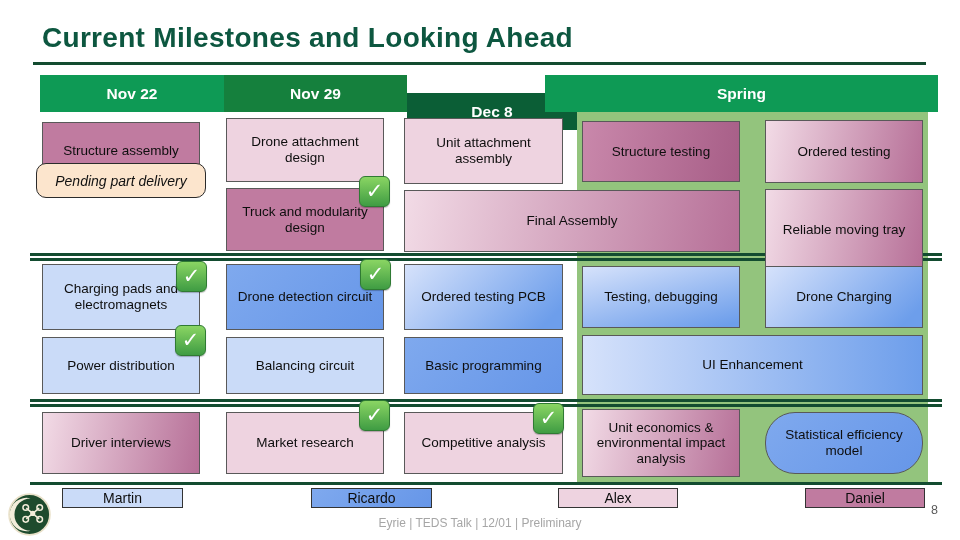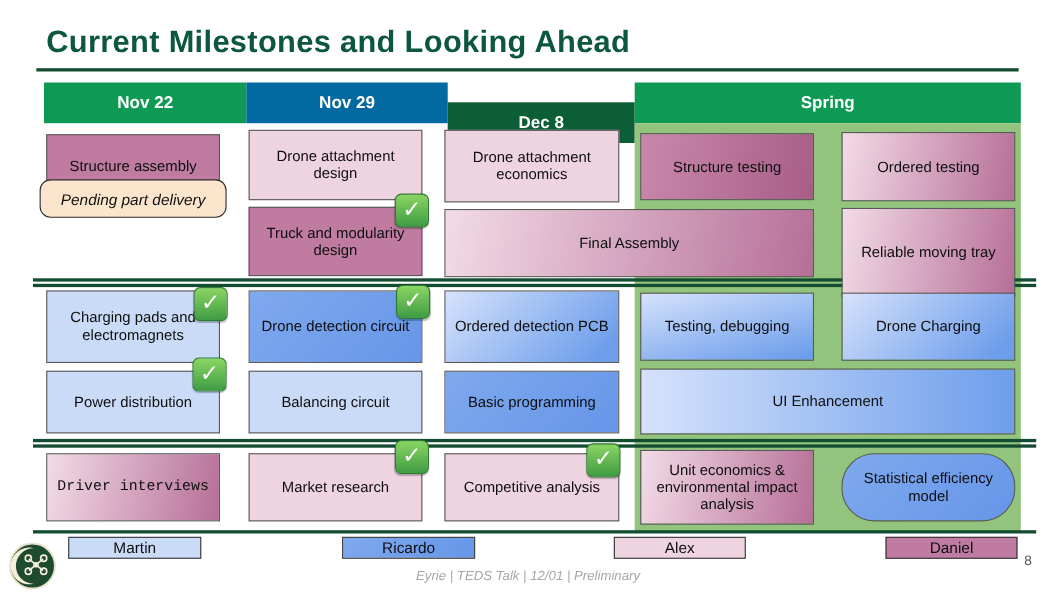--- a/index.html
+++ b/index.html
@@ -8,21 +8,21 @@
     font-family:"Liberation Sans","DejaVu Sans",sans-serif;color:#111;
   }
   .title{
     position:absolute;left:42px;top:22px;font-size:28px;font-weight:bold;
     color:#0d5740;letter-spacing:.3px;
   }
   .rule{position:absolute;background:#134c30;}
   .spring-panel{position:absolute;left:577px;top:112px;width:351px;height:371px;background:#93c47d;}
   .hdr{position:absolute;top:75px;height:37px;display:flex;align-items:center;justify-content:center;
        color:#fff;font-weight:bold;font-size:15.5px;}
-  .hdr.g1{background:#0e9a55;} .hdr.g2{background:#0369a1;} .hdr.g3{background:#0b5e36;margin-top:18px;}
+  .hdr.g1{background:#0e9a55;} .hdr.g2{background:#15803d;} .hdr.g3{background:#0b5e36;margin-top:18px;}
   .card{
     position:absolute;display:flex;align-items:center;justify-content:center;text-align:center;
     border:1.6px solid #595959;font-size:13.5px;line-height:1.15;padding:2px 5px;box-sizing:border-box;
     color:#0e0e0e;
   }
   .pink{background:#eed3e0;}
   .mauve{background:#c07ba0;}
   .pink-grad{background:linear-gradient(100deg,#f2dbe6 0%,#b66f97 100%);}
   .mauve-grad{background:linear-gradient(100deg,#c988ab 0%,#a75e87 100%);}
   .lightblue{background:#cadbf8;}
@@ -39,21 +39,21 @@
     position:absolute;top:-13px;right:-7px;width:29px;height:29px;border-radius:6px;
     background:linear-gradient(180deg,#8ad563 0%,#3f9c43 100%);border:1px solid #2f7a33;
     color:#fff;font-size:21px;font-weight:bold;display:flex;align-items:center;justify-content:center;
     box-shadow:0 1px 1px rgba(0,0,0,.25);
   }
   .legend-box{
     position:absolute;top:488px;height:20px;display:flex;align-items:center;justify-content:center;
     border:1.5px solid #333;font-size:14px;box-sizing:border-box;color:#0e0e0e;
   }
   .footer{
-    position:absolute;left:0;right:0;top:516px;text-align:center;color:#a6a6a6;font-size:12px;font-style:italic;
+    position:absolute;left:0;right:0;top:516px;text-align:center;color:#a6a6a6;font-size:12px;
   }
   .page-num{position:absolute;right:22px;top:503px;font-size:12.5px;color:#595959;}
   .logo{position:absolute;left:8px;top:493px;width:43px;height:43px;}
 </style>
 </head>
 <body>
 
 <div class="slide">
 
   <div class="title">Current Milestones and Looking Ahead</div>
@@ -61,21 +61,21 @@
 
   <div class="hdr g1" style="left:40px;width:184px;">
       <span>Nov 22</span>
     </div>
   <div class="hdr g2" style="left:224px;width:183px;">
       <span>Nov 29</span>
     </div>
   <div class="hdr g3" style="left:407px;width:170px;">
       <span>Dec 8</span>
     </div>
-  <div class="hdr g1" style="left:577px;width:351px;">
+  <div class="hdr g1" style="left:545px;width:393px;">
       <span>Spring</span>
     </div>
 
   <div class="spring-panel"></div>
 
   <div class="rule" style="left:30px;top:253px;width:912px;height:2.5px;"></div>
   <div class="rule" style="left:30px;top:258px;width:912px;height:2.5px;"></div>
   <div class="rule" style="left:30px;top:399px;width:912px;height:2.5px;"></div>
   <div class="rule" style="left:30px;top:404px;width:912px;height:2.5px;"></div>
   <div class="rule" style="left:30px;top:482px;width:912px;height:3px;"></div>
@@ -89,21 +89,21 @@
 
   <div class="card pink" style="left:226px;top:118px;width:158px;height:64px;">
       <span>Drone attachment design</span>
     </div>
   <div class="card mauve" style="left:226px;top:188px;width:158px;height:63px;">
       <span>Truck and modularity design</span>
     <span class="check">✓</span>
     </div>
 
   <div class="card pink" style="left:404px;top:118px;width:159px;height:66px;">
-      <span>Drone attachment economics</span>
+      <span>Unit attachment assembly</span>
     </div>
   <div class="card pink-grad" style="left:404px;top:190px;width:336px;height:62px;">
       <span>Final Assembly</span>
     </div>
 
   <div class="card mauve-grad" style="left:582px;top:121px;width:158px;height:61px;">
       <span>Structure testing</span>
     </div>
   <div class="card pink-grad" style="left:765px;top:120px;width:158px;height:63px;">
       <span>Ordered testing</span>
@@ -123,37 +123,37 @@
 
   <div class="card blue" style="left:226px;top:264px;width:158px;height:66px;">
       <span>Drone detection circuit</span>
     <span class="check" style="top:-6px;right:-8px;">✓</span>
     </div>
   <div class="card lightblue" style="left:226px;top:337px;width:158px;height:57px;">
       <span>Balancing circuit</span>
     </div>
 
   <div class="card blue-grad" style="left:404px;top:264px;width:159px;height:66px;">
-      <span>Ordered detection PCB</span>
+      <span>Ordered testing PCB</span>
     </div>
   <div class="card blue" style="left:404px;top:337px;width:159px;height:57px;">
       <span>Basic programming</span>
     </div>
 
   <div class="card blue-grad-v" style="left:582px;top:266px;width:158px;height:62px;">
       <span>Testing, debugging</span>
     </div>
   <div class="card blue-grad" style="left:765px;top:266px;width:158px;height:62px;">
       <span>Drone Charging</span>
     </div>
   <div class="card blue-grad-h" style="left:582px;top:335px;width:341px;height:60px;">
       <span>UI Enhancement</span>
     </div>
 
-  <div class="card pink-grad" style="left:42px;top:412px;width:158px;height:62px;font-family:Liberation Mono, monospace;">
+  <div class="card pink-grad" style="left:42px;top:412px;width:158px;height:62px;">
       <span>Driver interviews</span>
     </div>
   <div class="card pink" style="left:226px;top:412px;width:158px;height:62px;">
       <span>Market research</span>
     <span class="check">✓</span>
     </div>
   <div class="card pink" style="left:404px;top:412px;width:159px;height:62px;">
       <span>Competitive analysis</span>
     <span class="check" style="top:-10px;right:-2px;">✓</span>
     </div>

